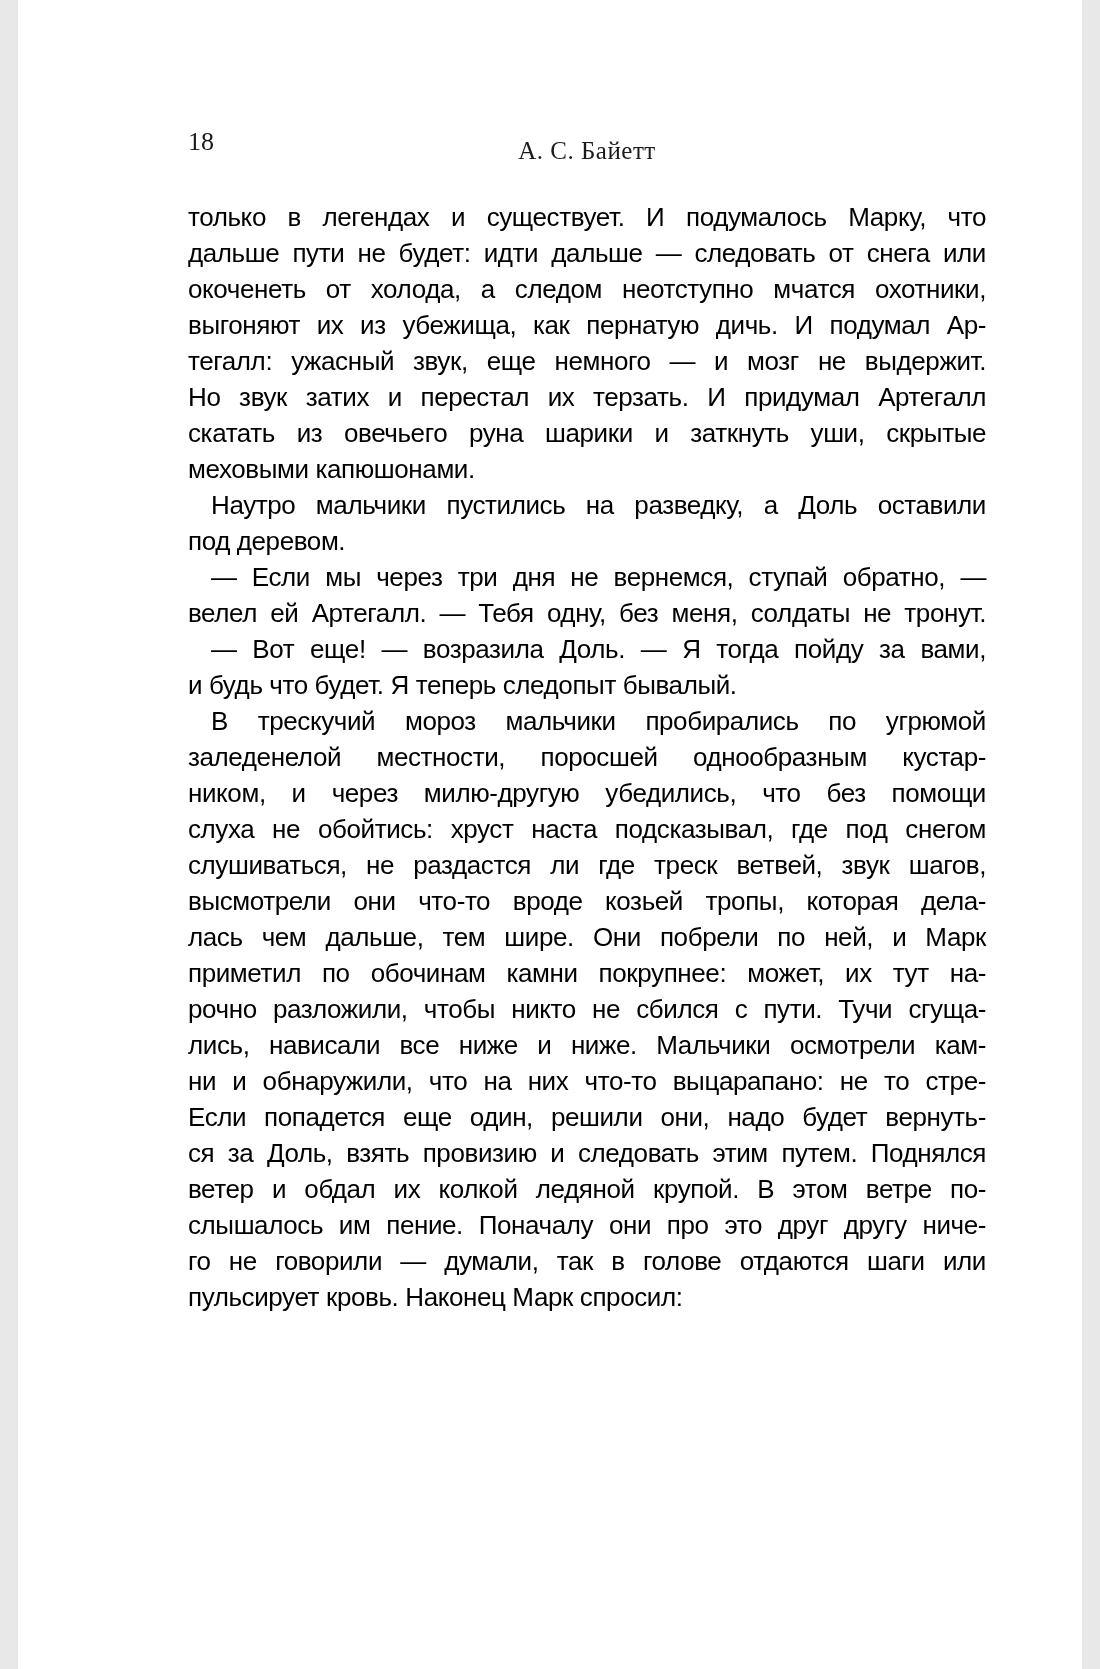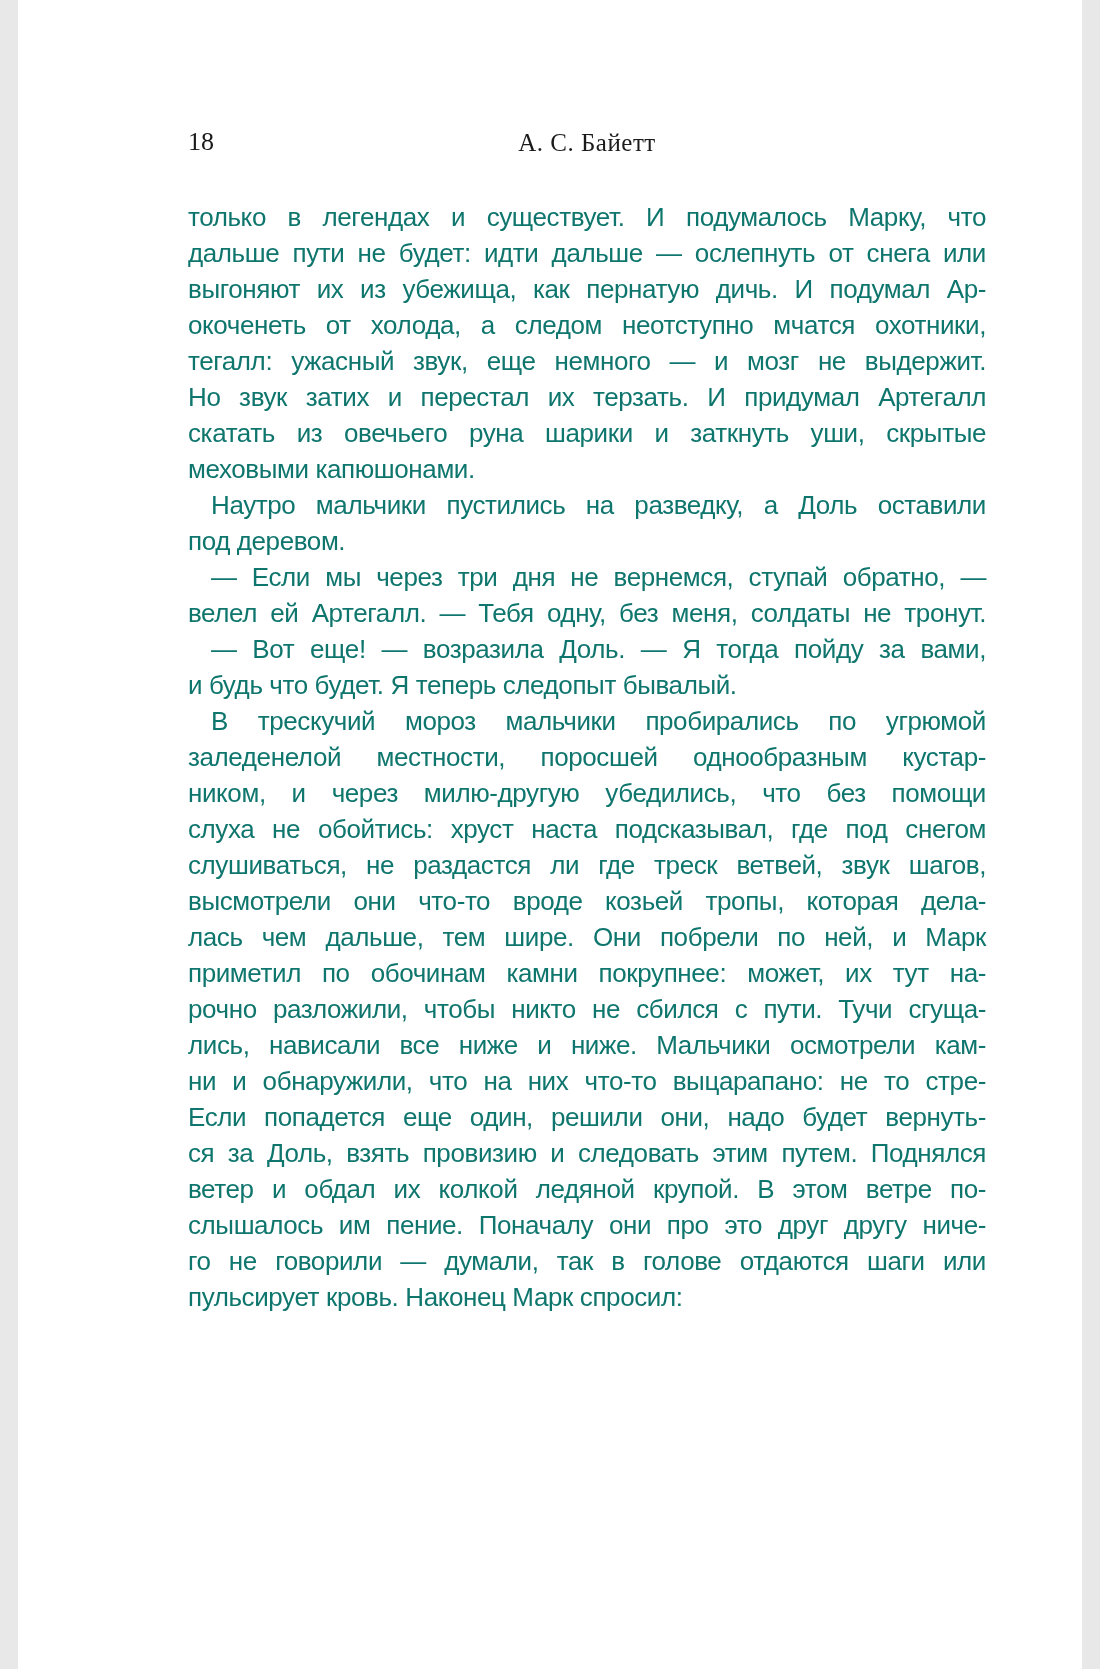--- a/index.html
+++ b/index.html
@@ -30,33 +30,33 @@
     position: absolute;
     left: 0;
     top: 0;
     font-size: 26px;
     line-height: 28px;
   }
   .running-head {
     position: absolute;
     left: 0;
     right: 0;
-    top: 1px;
+    top: 9px;
     text-align: center;
     font-size: 25px;
     line-height: 28px;
     letter-spacing: 0.5px;
   }
   
   .text-body {
     position: absolute;
     top: 199px;
     left: 170px;
     width: 798px;
-    color: #0f766e;
+    color: #000000;
     font-family: "Liberation Sans", "DejaVu Sans", sans-serif;
     font-size: 26px;
     line-height: 36px;
     letter-spacing: -0.4px;
   }
   .para { margin: 0; }
   .para.gap { }
   .line {
     text-align: justify;
     text-align-last: justify;
@@ -71,23 +71,23 @@
 <div class="page">
   <div class="header">
     <div class="page-number">18</div>
     <div class="running-head">А. С. Байетт</div>
   </div>
 
   <div class="text-body">
 
   <div class="para">
         <div class="line">только в легендах и существует. И подумалось Марку, что</div>
-        <div class="line">дальше пути не будет: идти дальше — ослепнуть от снега или</div>
+        <div class="line">дальше пути не будет: идти дальше — следовать от снега или</div>
+        <div class="line">окоченеть от холода, а следом неотступно мчатся охотники,</div>
         <div class="line">выгоняют их из убежища, как пернатую дичь. И подумал Ар-</div>
-        <div class="line">окоченеть от холода, а следом неотступно мчатся охотники,</div>
         <div class="line">тегалл: ужасный звук, еще немного — и мозг не выдержит.</div>
         <div class="line">Но звук затих и перестал их терзать. И придумал Артегалл</div>
         <div class="line">скатать из овечьего руна шарики и заткнуть уши, скрытые</div>
         <div class="line last">меховыми капюшонами.</div>
       </div>
       <div class="para gap">
         <div class="line indent">Наутро мальчики пустились на разведку, а Доль оставили</div>
         <div class="line last">под деревом.</div>
       </div>
       <div class="para">

